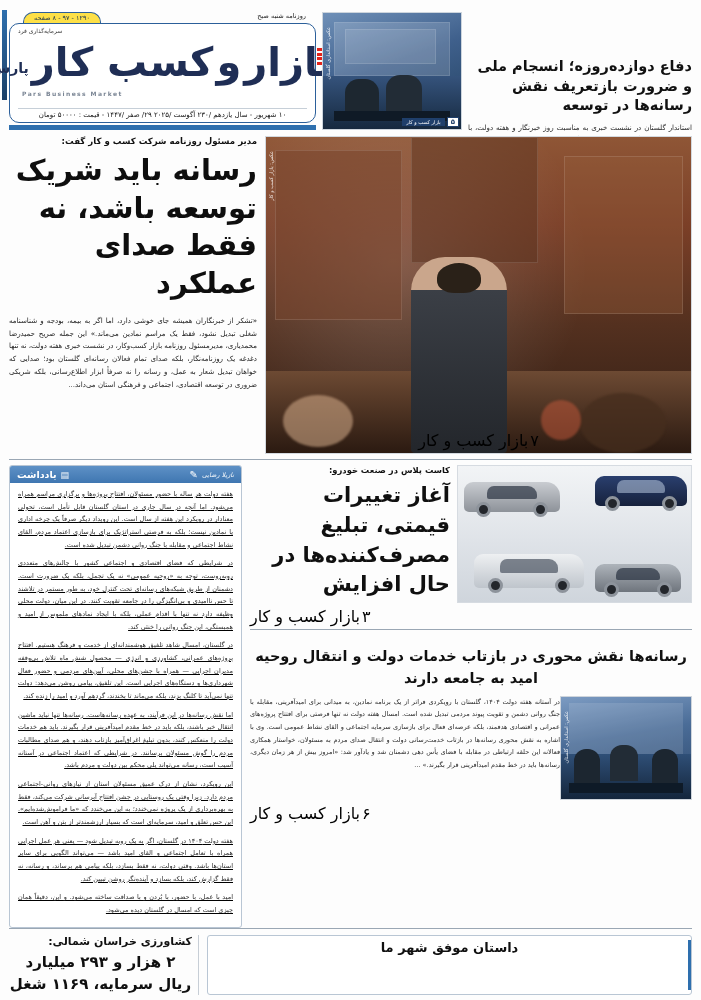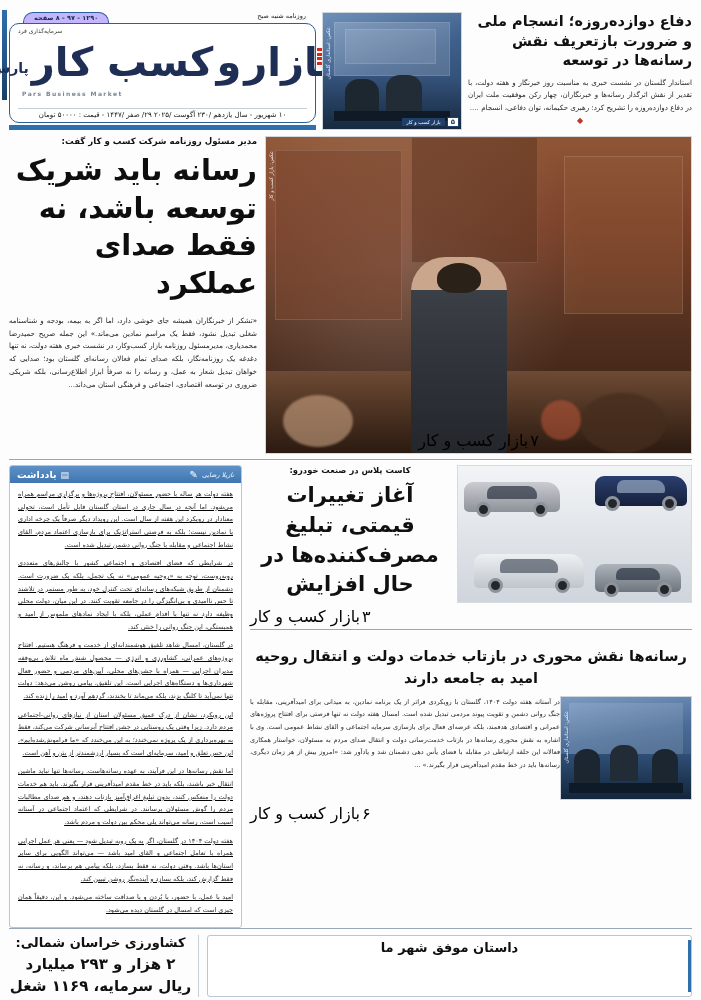--- a/index.html
+++ b/index.html
@@ -30,22 +30,22 @@
   .mh-topline {
     display: flex; flex-direction: row; justify-content: space-between;
     align-items: center;
     font-size: 6.5px; color: #1b1b1b; direction: rtl;
     padding: 2px 10px 1px 14px;
   }
   .mh-pill {
     border: 1px solid #2b5f9a; border-bottom: none;
     border-radius: 10px 10px 0 0;
     padding: 1px 10px 2px 10px; font-size: 6.5px;
-    background: #c4b5fd; color: #14304e;
-    position: relative; top: 2px; font-weight: bold;
+    background: #fde047; color: #14304e;
+    position: relative; top: 2px;
   }
   .mh-body {
     border: 1.4px solid #2b5f9a; border-radius: 10px;
     background: #ffffff; padding: 4px 8px 3px 8px;
     position: relative; flex: 1;
     display: flex; flex-direction: column; justify-content: space-between;
   }
   .mh-sub-right {
     font-size: 6px; color: #3a3a3a; text-align: left;
     direction: rtl; line-height: 1;
@@ -79,21 +79,21 @@
     position: absolute; right: -7px; top: 24px;
     display: flex; flex-direction: column; gap: 1.5px;
   }
   .mh-red-dots i { display: block; width: 5px; height: 3px; background: #e2231a; }
 
   
   .teaser {
     flex: 1; display: flex; flex-direction: row-reverse; gap: 6px;
     padding-top: 4px;
   }
-  .teaser-text { flex: 1; direction: rtl; text-align: right; }
+  .teaser-text { flex: 1; direction: rtl; text-align: right; margin-top: 45px; }
   .teaser-hl {
     font-size: 14.5px; font-weight: 900; color: #111; line-height: 1.35;
     letter-spacing: -0.2px;
   }
   .teaser-body {
     font-size: 7.1px; color: #2a2a2a; line-height: 1.75; margin-top: 6px;
     text-align: justify;
   }
   .teaser-dia { text-align: center; color: #c0392b; font-size: 8px; margin-top: 2px; }
   .teaser-photo {
@@ -198,21 +198,21 @@
   .note-body { padding: 5px 8px 0 8px; text-decoration: underline; }
   .note-body p {
     font-size: 6.5px; line-height: 1.95; color: #2b2b2b;
     text-align: justify; margin-bottom: 6px;
   }
 
   .left-col { flex: 1; display: flex; flex-direction: column; }
 
   
   .car-story { display: flex; flex-direction: row-reverse; gap: 7px; }
-  .car-text { width: 200px; direction: rtl; text-align: center; }
+  .car-text { width: 200px; direction: rtl; text-align: right; }
   .car-kicker { font-size: 8.4px; font-weight: 700; color: #111; }
   .car-hl {
     font-size: 21px; font-weight: 900; color: #101010;
     line-height: 1.42; margin-top: 6px; letter-spacing: -0.4px;
   }
   .car-photo {
     flex: 1; height: 138px; position: relative; overflow: hidden;
     background: linear-gradient(180deg,#f2f4f6 0%, #dfe3e8 55%, #cfd5dc 100%);
     border: 1px solid #d6dbe1;
   }
@@ -250,21 +250,21 @@
     flex: 1; font-size: 6.5px; line-height: 1.95; color: #2b2b2b;
     direction: rtl; text-align: justify;
   }
 
   
   .bottom { display: flex; flex-direction: row-reverse; gap: 8px; margin-top: 6px; }
   .agri {
     width: 190px; direction: rtl; text-align: right;
     border-right: 1px solid #c7ced6; padding-right: 6px;
   }
-  .agri-kicker { font-size: 13px; font-weight: 700; color: #111; text-align: center; }
+  .agri-kicker { font-size: 11px; font-weight: 700; color: #111; }
   .agri-hl {
     font-size: 15px; font-weight: 900; color: #101010; line-height: 1.45;
     margin-top: 4px; text-align: center;
   }
   .promo {
     flex: 1; border: 1px solid #b9c6d4; border-radius: 3px;
     position: relative; direction: rtl; padding: 4px 8px 6px 8px;
     background: #fff;
   }
   .promo-title {
@@ -369,22 +369,22 @@
         </div>
         <div class="note-head-left">
           <span class="note-author">نازیلا رضایی</span>
           <span class="pen-icon">✎</span>
         </div>
       </div>
       <div class="note-body">
         <p>هفته دولت هر ساله با حضور مسئولان، افتتاح پروژه‌ها و برگزاری مراسم همراه می‌شود. اما آنچه در سال جاری در استان گلستان قابل تأمل است، تحولی معنادار در رویکرد این هفته از سال است. این رویداد دیگر صرفاً یک چرخه اداری یا نمادین نیست؛ بلکه به فرصتی استراتژیک برای بازسازی اعتماد مردم، القای نشاط اجتماعی و مقابله با جنگ روانی دشمن تبدیل شده است.</p>
         <p>در شرایطی که فضای اقتصادی و اجتماعی کشور با چالش‌های متعددی روبه‌روست، توجه به «روحیه عمومی» نه یک تجمل، بلکه یک ضرورت است. دشمنان از طریق شبکه‌های رسانه‌ای تحت کنترل خود، به طور مستمر در تلاشند تا حس ناامیدی و بی‌انگیزگی را در جامعه تقویت کنند. در این میان، دولت محلی وظیفه دارد نه تنها با اقدام عملی، بلکه با ایجاد نمادهای ملموس از امید و همبستگی، این جنگ روانی را خنثی کند.</p>
         <p>در گلستان، امسال شاهد تلفیق هوشمندانه‌ای از خدمت و فرهنگ هستیم. افتتاح پروژه‌های عمرانی، کشاورزی و انرژی — محصول شش ماه تلاش بی‌وقفه مدیران اجرایی — همراه با جشن‌های محلی، آیین‌های مردمی و حضور فعال شهرداری‌ها و دستگاه‌های اجرایی است. این تلفیق، پیامی روشن می‌دهد: دولت تنها نمی‌آید تا کلنگ بزند، بلکه می‌ماند تا بخندند، گردهم آورد و امید را زنده کند.</p>
+        <p>اما نقش رسانه‌ها در این فرآیند، به عهده رسانه‌هاست. رسانه‌ها تنها نباید ماشین انتقال خبر باشند، بلکه باید در خط مقدم امیدآفرینی قرار بگیرند. باید هم خدمات دولت را منعکس کنند، بدون تبلیغ اغراق‌آمیز بازتاب دهند، و هم صدای مطالبات مردم را گوش مسئولان برسانند. در شرایطی که اعتماد اجتماعی در آستانه آسیب است، رسانه می‌تواند پلی محکم بین دولت و مردم باشد.</p>
         <p>این رویکرد، نشان از درک عمیق مسئولان استان از نیازهای روانی-اجتماعی مردم دارد. زیرا وقتی یک روستایی در جشن افتتاح آبرسانی شرکت می‌کند، فقط به بهره‌برداری از یک پروژه نمی‌خندد؛ به این می‌خندد که «ما فراموش‌شده‌ایم». این حس تعلق و امید، سرمایه‌ای است که بسیار ارزشمندتر از بتن و آهن است.</p>
-        <p>اما نقش رسانه‌ها در این فرآیند، به عهده رسانه‌هاست. رسانه‌ها تنها نباید ماشین انتقال خبر باشند، بلکه باید در خط مقدم امیدآفرینی قرار بگیرند. باید هم خدمات دولت را منعکس کنند، بدون تبلیغ اغراق‌آمیز بازتاب دهند، و هم صدای مطالبات مردم را گوش مسئولان برسانند. در شرایطی که اعتماد اجتماعی در آستانه آسیب است، رسانه می‌تواند پلی محکم بین دولت و مردم باشد.</p>
         <p>هفته دولت ۱۴۰۴ در گلستان، اگر به یک رویه تبدیل شود — یعنی هر عمل اجرایی همراه با تعامل اجتماعی و القای امید باشد — می‌تواند الگویی برای سایر استان‌ها باشد. وقتی دولت، نه فقط بسازد، بلکه پیامی هم برساند، و رسانه، نه فقط گزارش کند، بلکه بسازد و آینده‌نگر روشن تبیین کند.</p>
         <p>امید با عمل، با حضور، با بُردن و با صداقت ساخته می‌شود. و این، دقیقاً همان چیزی است که امسال در گلستان دیده می‌شود.</p>
       </div>
     </div>
 
     <div class="left-col">
 
       <div class="car-story">
         <div class="car-text">
           <div class="car-kicker">کاست پلاس در صنعت خودرو:</div>

